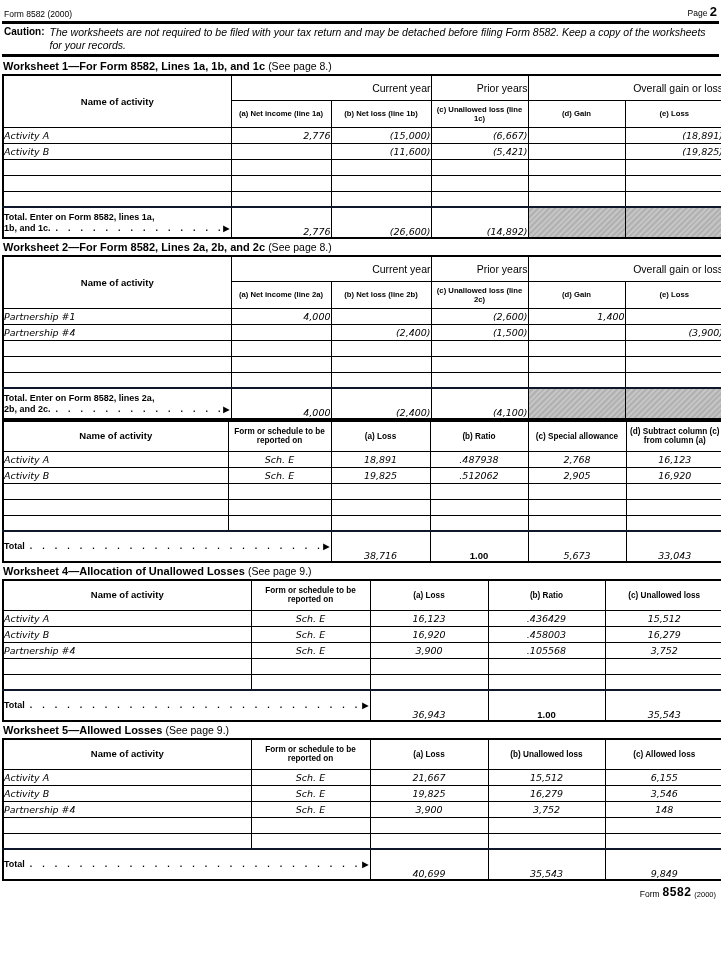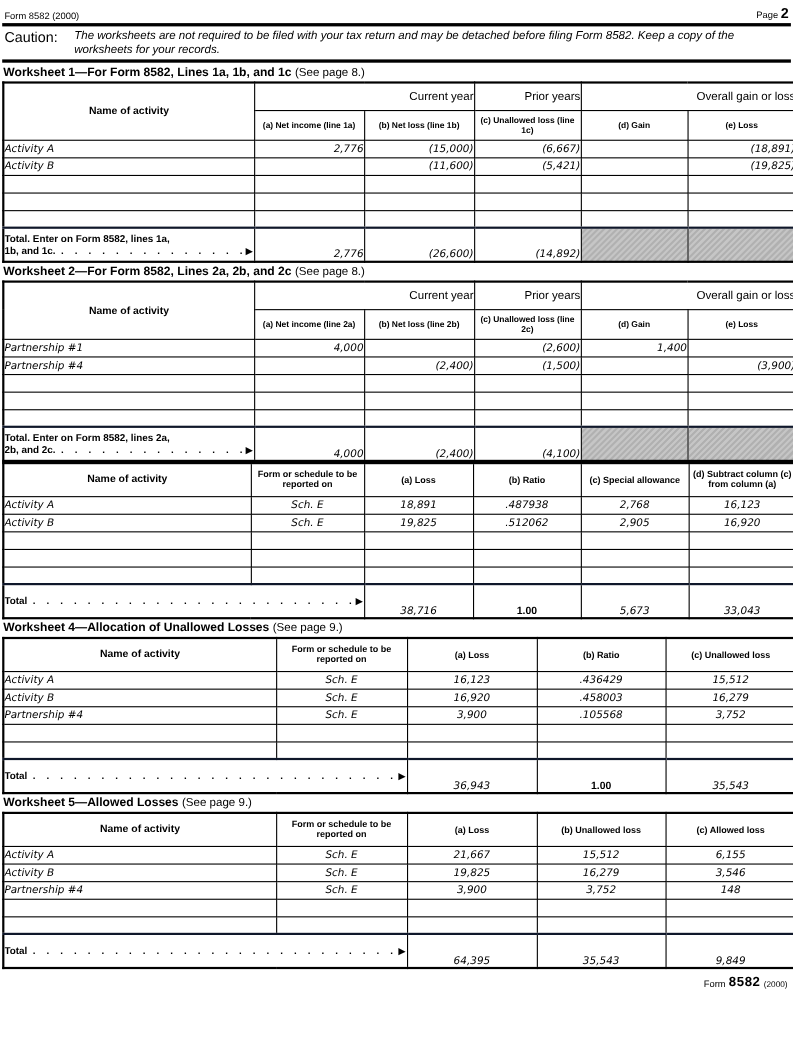--- a/index.html
+++ b/index.html
@@ -11,21 +11,21 @@
   .page { padding:3px 2px 0 2px; }
 
   .tophdr { display:flex; justify-content:space-between; align-items:flex-end; padding:1px 2px 1px 2px; }
   .fid { font-size:8.5px; }
   .pgnum { font-size:8.5px; }
   .pgnum b { font-size:13px; font-weight:bold; }
 
   .rule { border-top:3px solid #000; margin:1px 0 2px 0; }
 
   .caution { display:flex; margin:1px 2px 3px 2px; }
-  .caution .lab { font-weight:normal; font-size:13px; margin-right:15px; white-space:nowrap; }
+  .caution .lab { font-weight:bold; font-size:10px; margin-right:5px; white-space:nowrap; }
   .caution .txt { font-style:italic; font-size:10.5px; line-height:12.5px; padding-right:4px; }
 
   section.ws { margin:0; }
   section.ws.first { border-top:3px solid #000; padding-top:1px; }
   .wstitle { font-size:11px; line-height:12px; padding:2px 1px 2px 1px; }
   .wstitle b { font-weight:bold; }
   .wstitle .note { font-weight:normal; font-size:10.5px; }
 
   table.grid { border-collapse:collapse; table-layout:fixed; width:717px; border:2.5px solid #000; margin:0; }
   .grid th, .grid td {
@@ -464,21 +464,21 @@
               <td class="cnum ccen"></td>
             </tr>
             <tr class="trow">
               <td class="tlabel" colspan="2">
                 <div class="l2">
                   <span>Total</span>
                   <span class="dots">........................................</span>
                   <span class="arw">▶</span>
                 </div>
               </td>
-              <td class="cnum tnum ccen">64,395</td>
+              <td class="cnum tnum ccen">40,699</td>
               <td class="cnum tnum ccen">35,543</td>
               <td class="cnum tnum ccen">9,849</td>
             </tr>
           </tbody>
         </table>
       </div>
   </section>
 
   <div class="footer">
     <span class="flab">Form</span>

